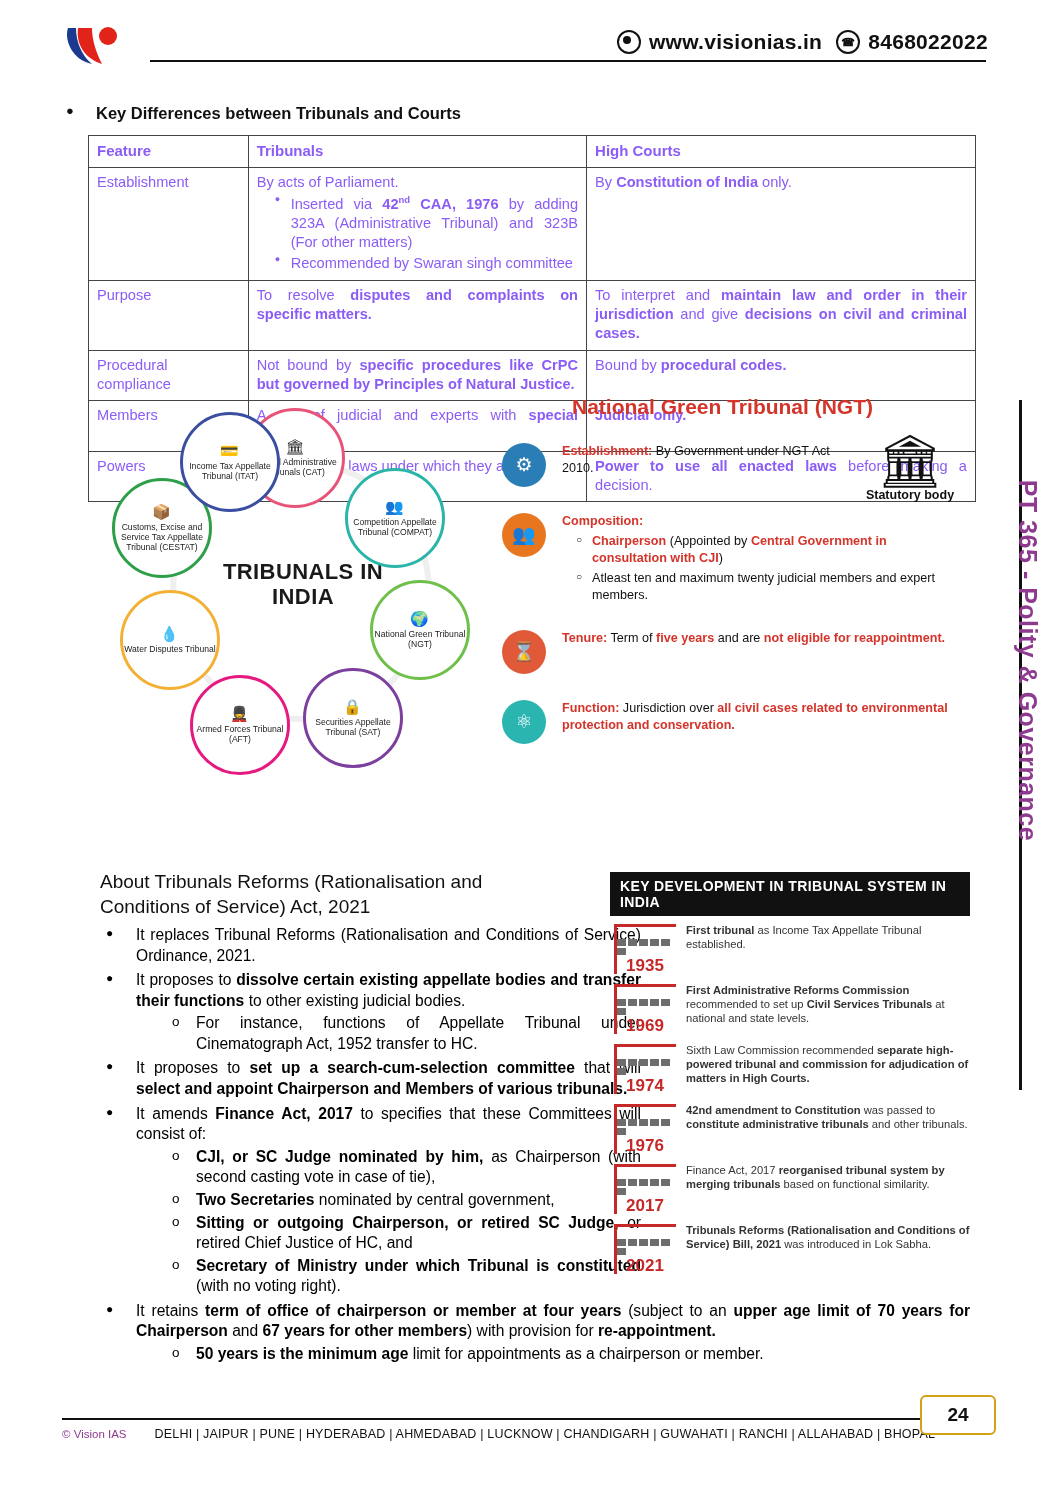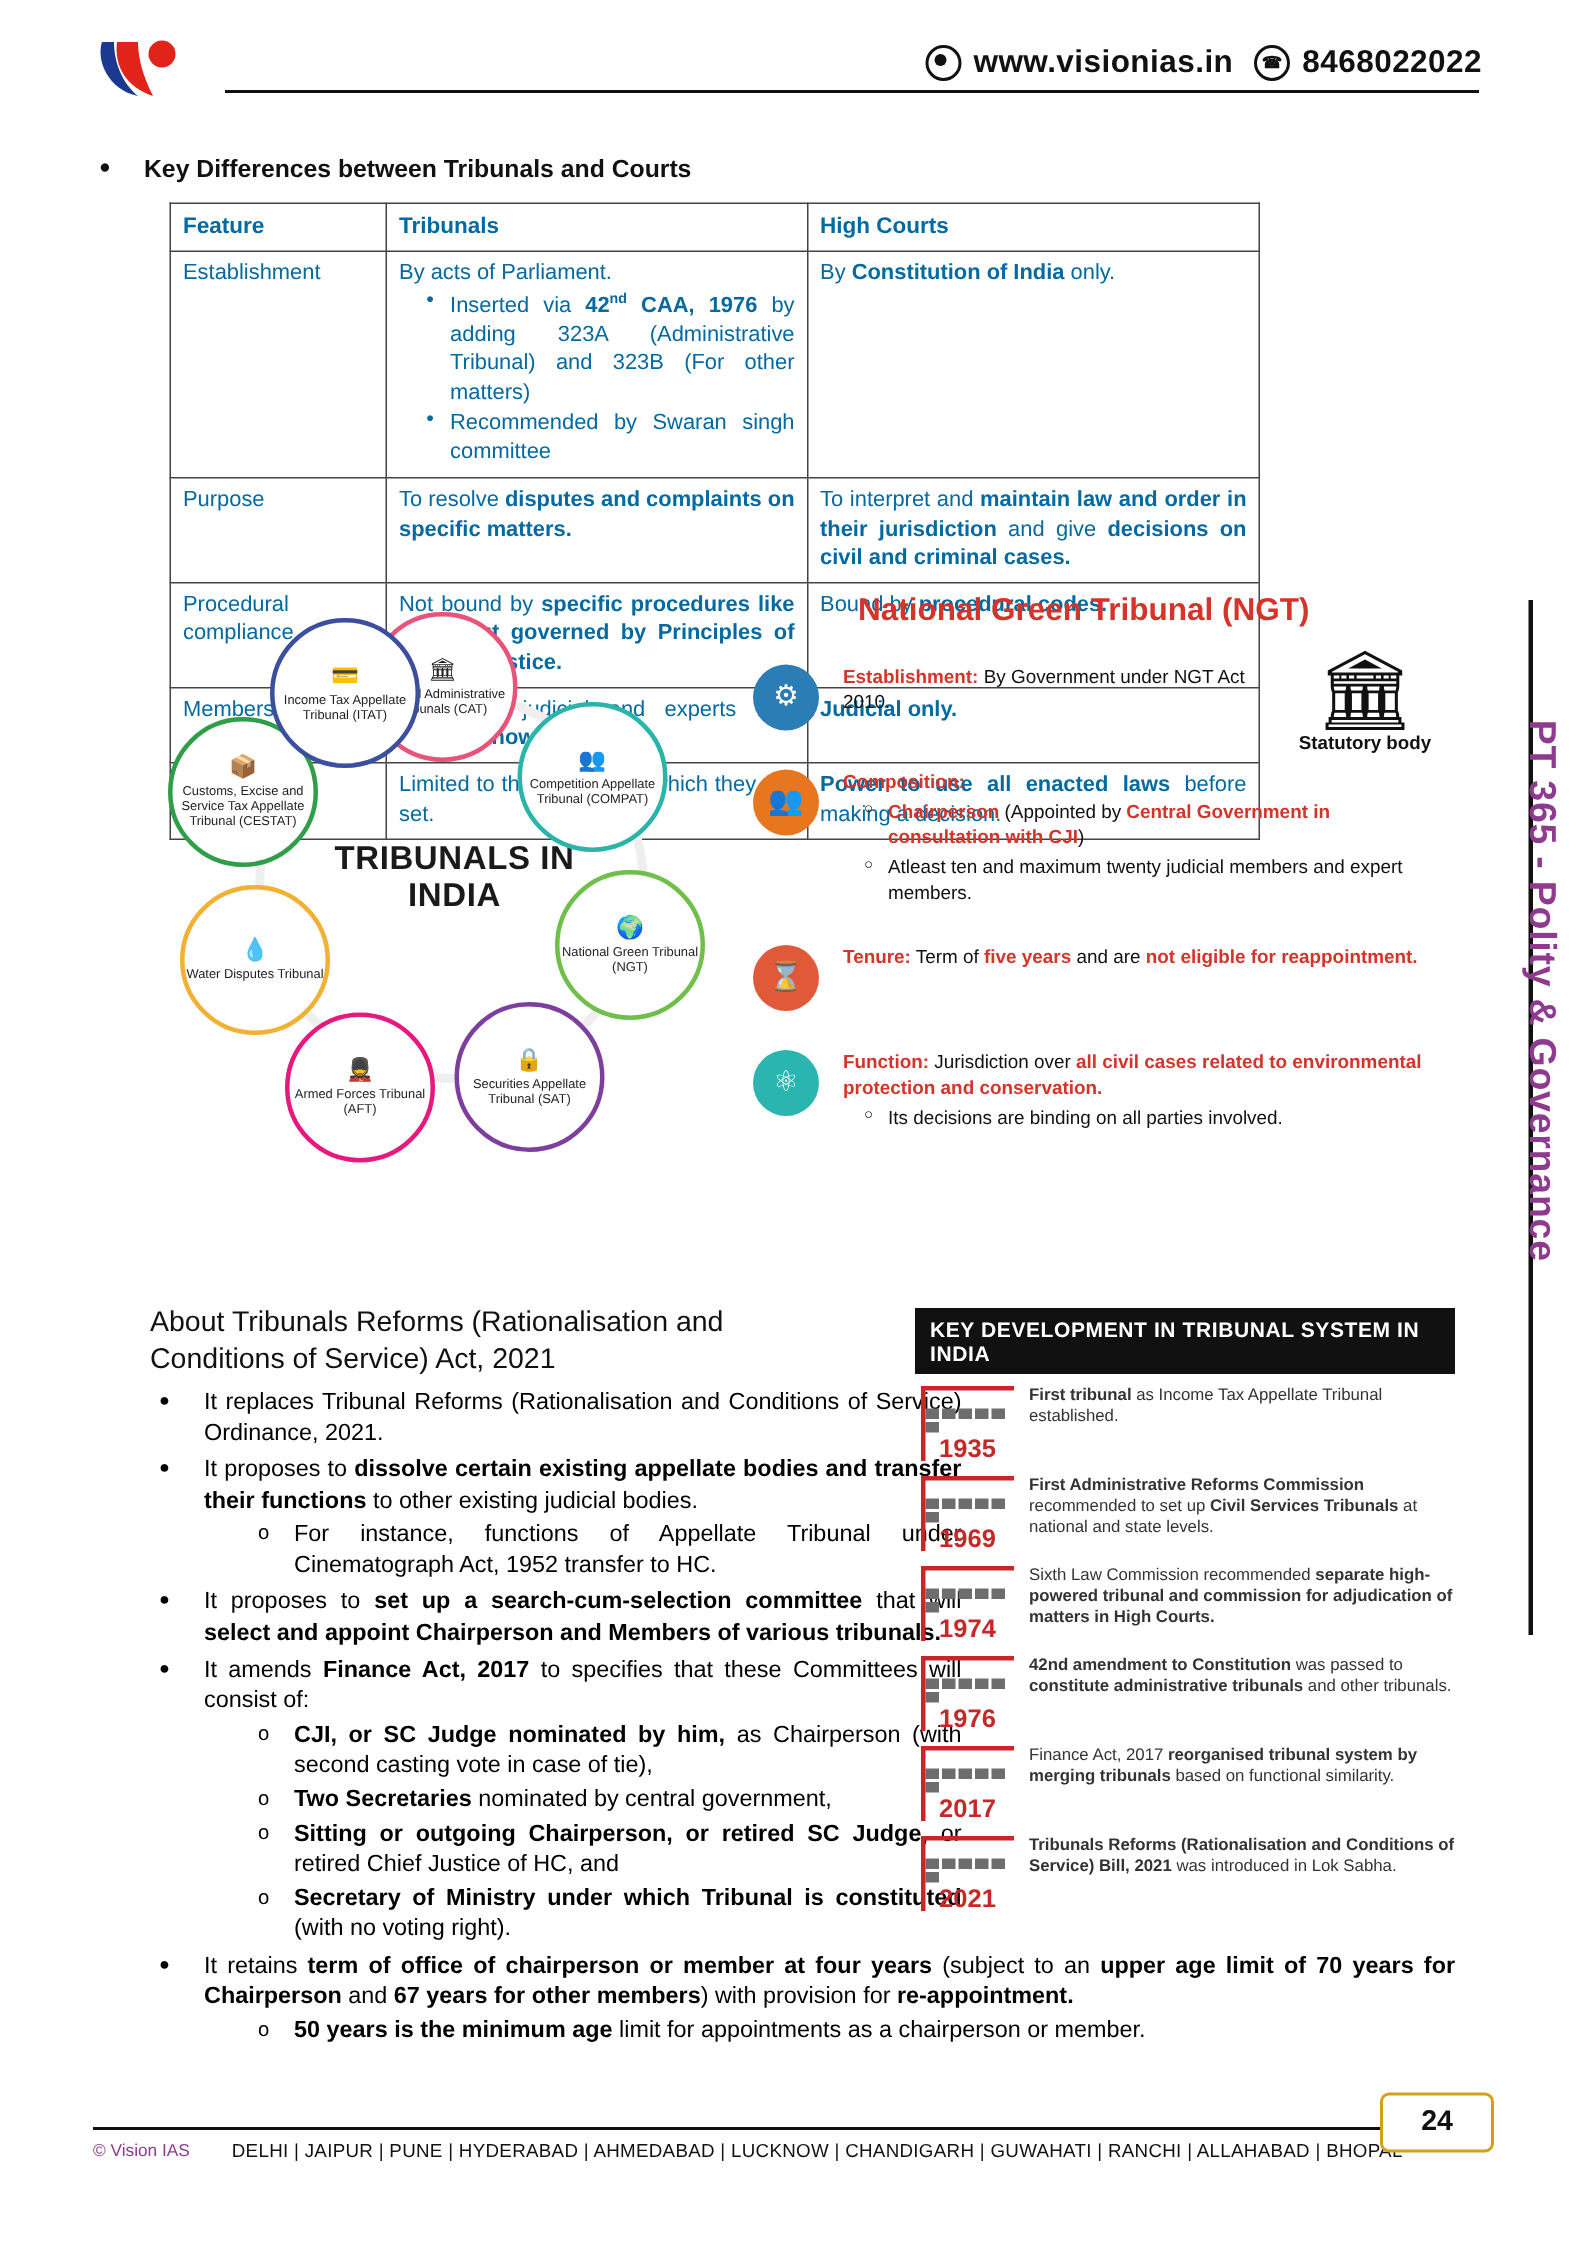--- a/index.html
+++ b/index.html
@@ -39,22 +39,22 @@
   
   .content{position:absolute;left:0;top:95px;width:1000px;}
 
   .bullet-head{
     position:absolute;left:96px;top:9px;font-size:16.5px;font-weight:bold;color:#111;
   }
   .bullet-head:before{content:"\25CF";position:absolute;left:-30px;top:-1px;font-size:13px;}
 
   
   table.diff{
-    position:absolute;left:113px;top:40px;width:727px;border-collapse:collapse;
-    font-size:14.6px;color:#0369a1;
+    position:absolute;left:88px;top:40px;width:888px;border-collapse:collapse;
+    font-size:14.6px;color:#8b5cf6;
   }
   table.diff td,table.diff th{
     border:1px solid #444;vertical-align:top;padding:5px 8px 6px 8px;line-height:1.32;
   }
   table.diff th{text-align:left;font-weight:bold;font-size:15px;}
   .col1{width:145px;}
   .col2{width:330px;}
   .col3{width:385px;}
   .just{text-align:justify;}
   .sublist{margin:2px 0 0 0;padding-left:20px;list-style:none;}
@@ -298,23 +298,20 @@
         <span class="red">Tenure:</span>
         Term of <span class="red">five years</span> and are <span class="red">not eligible for reappointment.</span>
       </div>
     </div>
 
     <div class="ngt-row" style="top:305px;">
       <div class="ngt-ico" style="background:#2bb5b0;top:0;">⚛</div>
       <div class="ngt-txt">
         <span class="red">Function:</span>
         Jurisdiction over <span class="red">all civil cases related to environmental protection and conservation.</span>
-        <ul class="ocirc">
-          <li>Its decisions are binding on all parties involved.</li>
-        </ul>
       </div>
     </div>
   </div>
 
   <div class="about-head">About Tribunals Reforms (Rationalisation and Conditions of Service) Act, 2021</div>
 
   <ul class="about-list">
     <li class="narrow">
       It replaces Tribunal Reforms (Rationalisation and Conditions of Service) Ordinance, 2021.
     </li>

